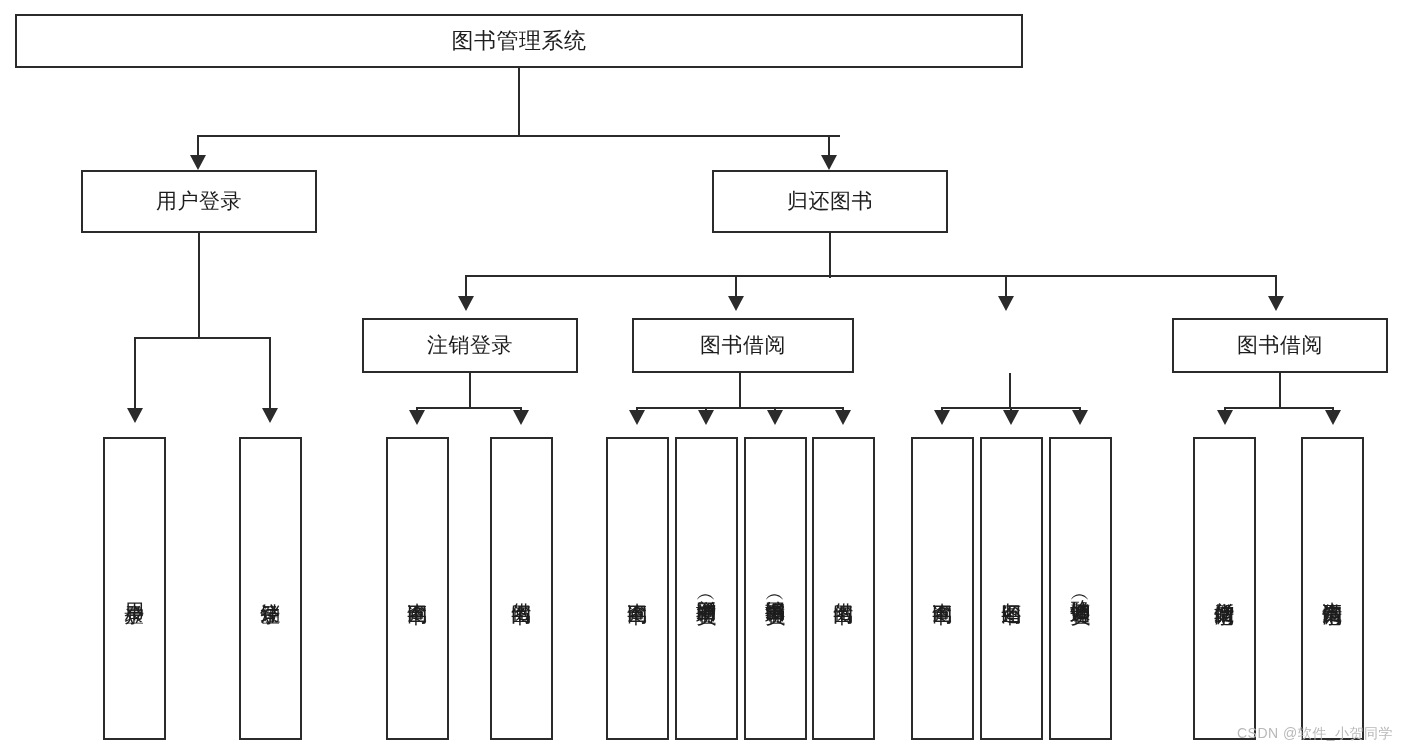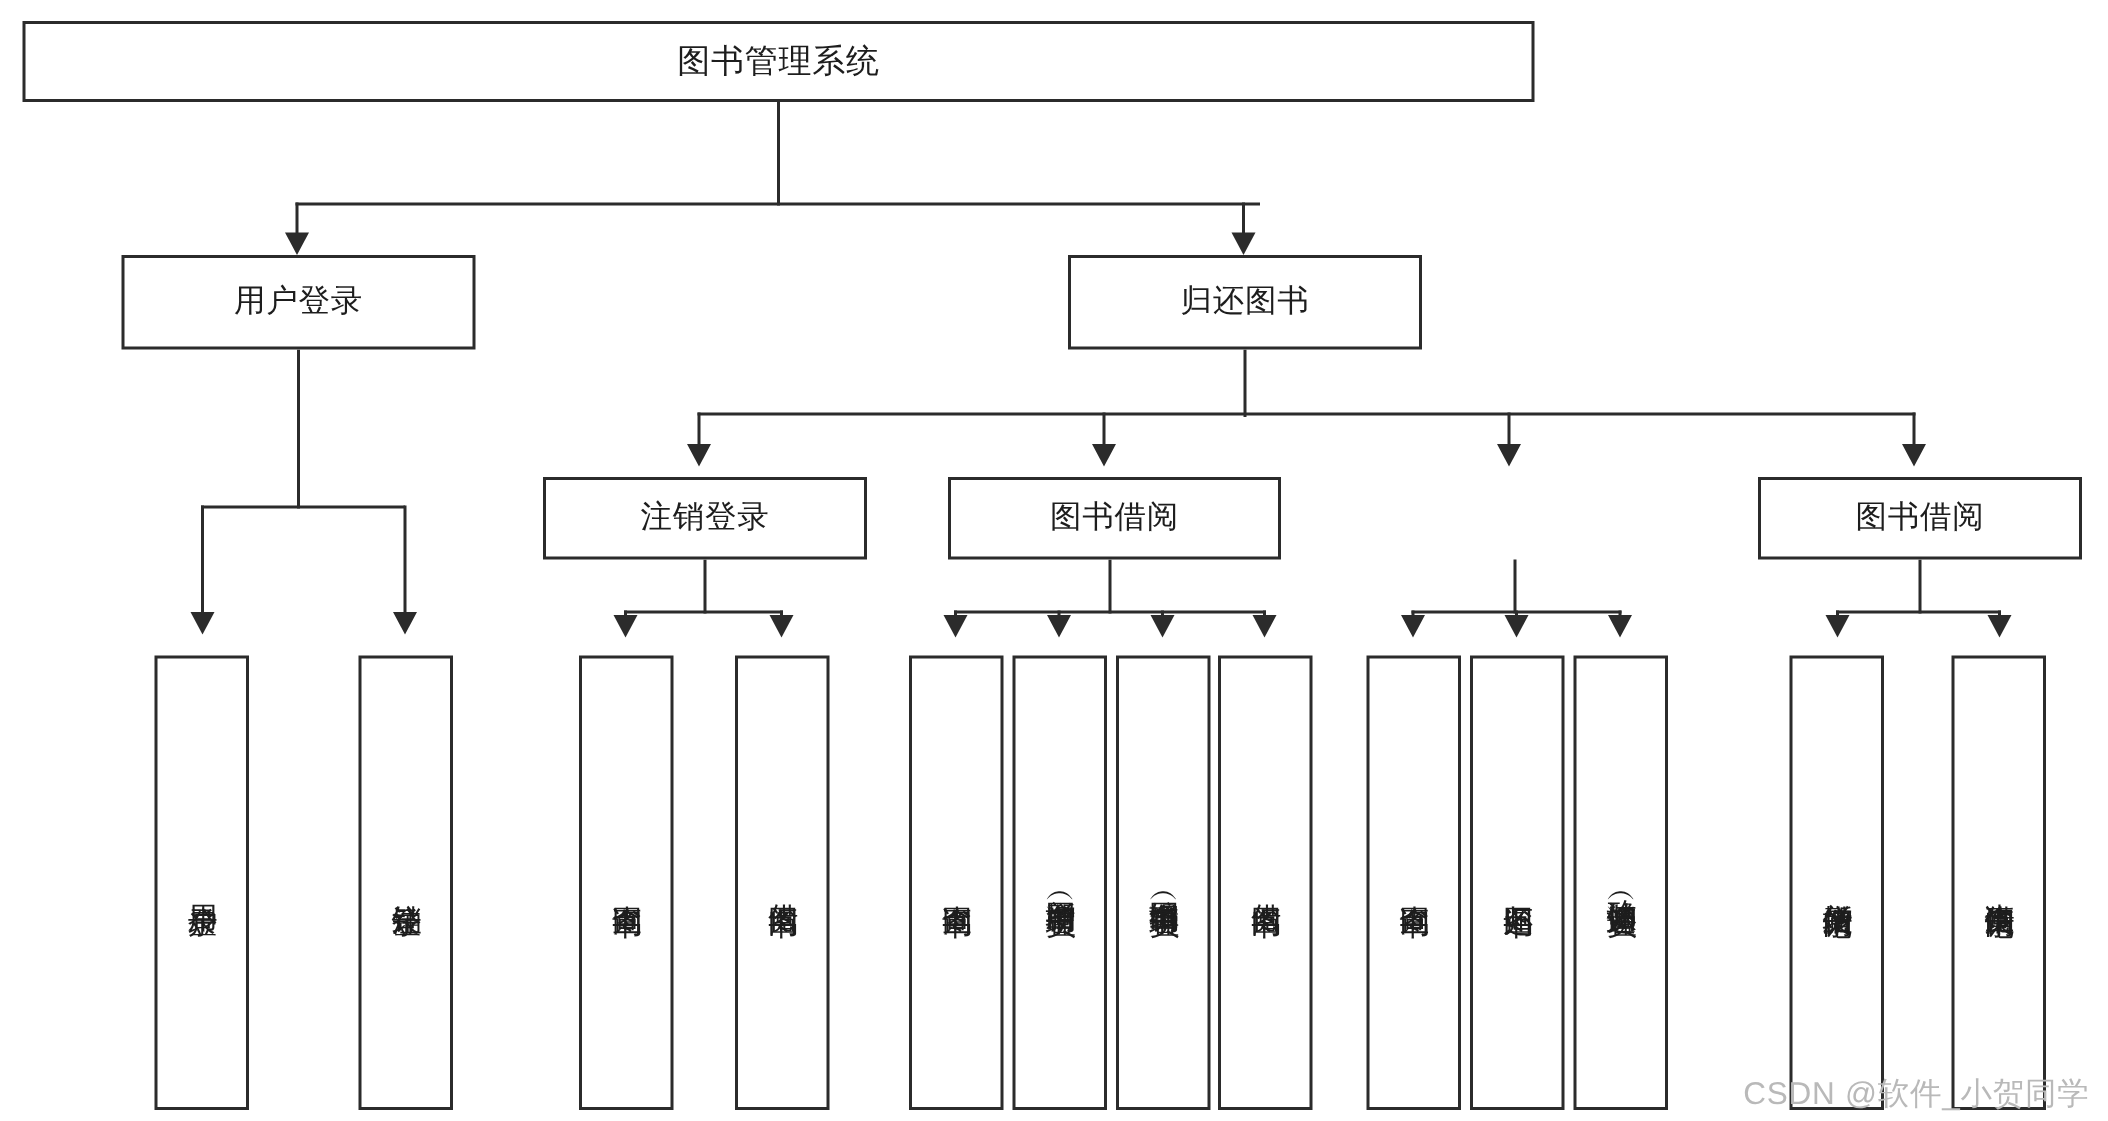--- a/index.html
+++ b/index.html
@@ -75,21 +75,21 @@
     border-right: 8px solid transparent;
     border-top: 15px solid #2b2b2b;
     z-index: 2;
   }
 
   
   #watermark {
     position: absolute;
     right: 12px;
     bottom: 4px;
-    font-size: 21px;
+    font-size: 14px;
     color: #b9b9b9;
     letter-spacing: 0.5px;
     white-space: nowrap;
     z-index: 6;
     pointer-events: none;
   }
 </style>
 </head>
 <body>
 

